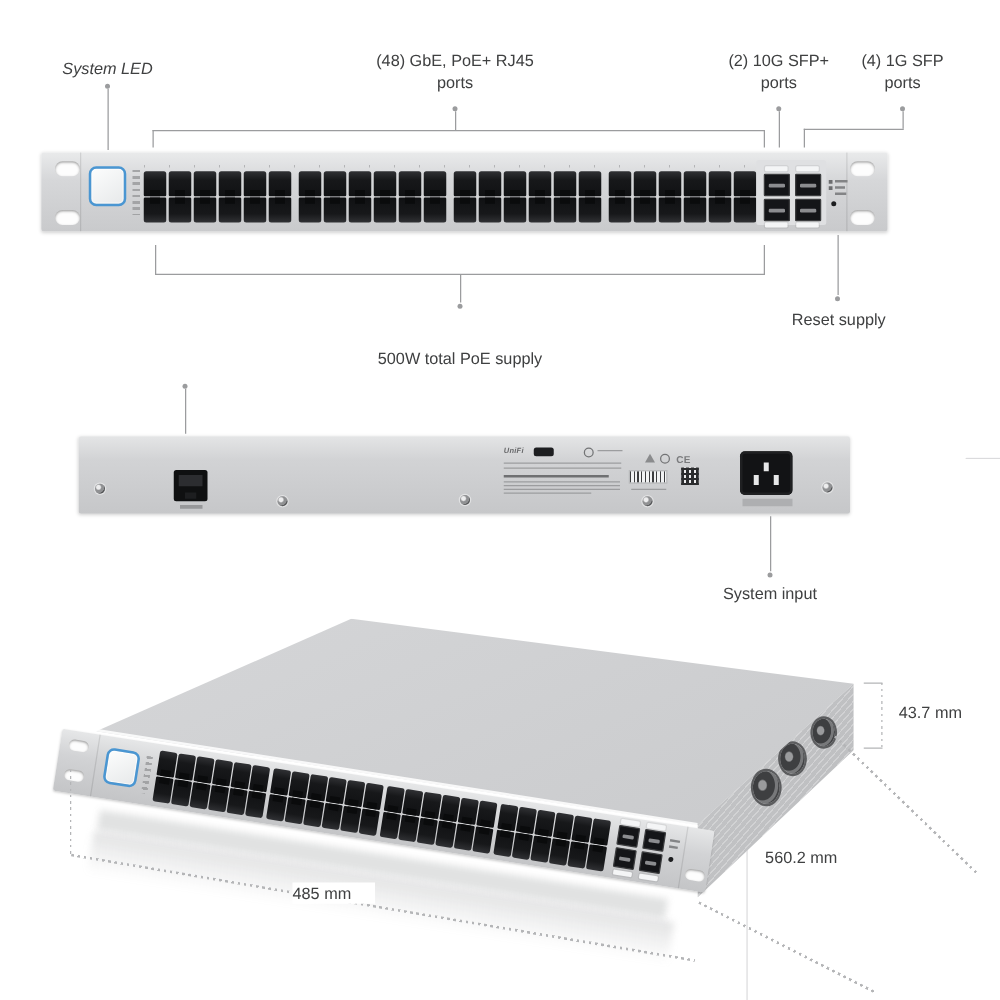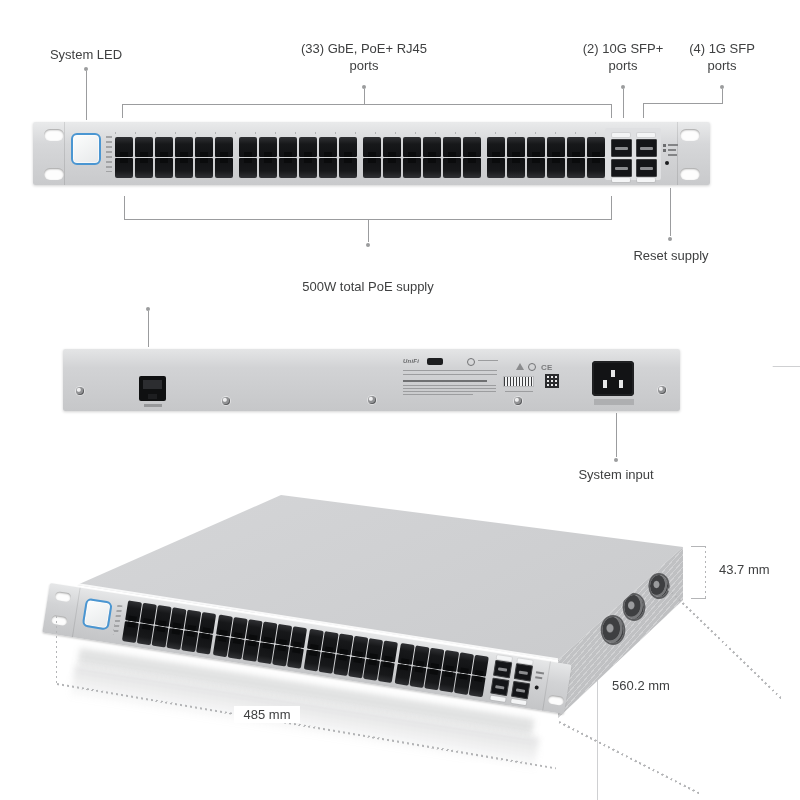--- a/index.html
+++ b/index.html
@@ -89,25 +89,25 @@
   .refl { position:absolute; transform:rotate(8.9deg); transform-origin:0 0; filter:blur(3px); }
 
   
   .dim { position:absolute; font-size:13px; color:var(--text); }
 </style>
 </head>
 <body>
 
 <div id="stage">
 
-  <div class="ann" style="left:30px; top:46px; width:112px;">System LED</div>
+  <div class="ann" style="left:30px; top:46px; width:112px;font-style:italic;">System LED</div>
   <div class="dot" style="left:84px; top:67px;"></div>
   <div class="vline" style="left:86px; top:71px; height:49px;"></div>
 
-  <div class="ann" style="left:300px; top:40px; width:128px;">(33) GbE, PoE+ RJ45 ports</div>
+  <div class="ann" style="left:300px; top:40px; width:128px;">(48) GbE, PoE+ RJ45 ports</div>
   <div class="dot" style="left:362px; top:85px;"></div>
   <div class="vline" style="left:364px; top:89px; height:15px;"></div>
   <div class="bracket-down" style="left:122px; top:104px; width:490px; height:14px;"></div>
 
   <div class="ann" style="left:571px; top:40px; width:104px;">(2) 10G SFP+ ports</div>
   <div class="dot" style="left:621px; top:85px;"></div>
   <div class="vline" style="left:623px; top:89px; height:29px;"></div>
 
   <div class="ann" style="left:680px; top:40px; width:84px;">(4) 1G SFP ports</div>
   <div class="dot" style="left:720px; top:85px;"></div>
@@ -385,15 +385,15 @@
   <div class="vdotline" style="left:705px; top:546px; height:53px;"></div>
   <div class="hline" style="left:691px; top:598px; width:15px; background:var(--dotted);"></div>
   <div class="dim" style="left:719px; top:562px;">43.7 mm</div>
 
   <div class="dotline" style="left:668px; top:588px; width:158px; transform:rotate(44deg);"></div>
   <div class="dotline" style="left:559px; top:721px; width:158px; transform:rotate(27deg);"></div>
   <div class="dim" style="left:596px; top:678px; width:90px; text-align:center;">560.2 mm</div>
 
   <div class="vdotline" style="left:56px; top:616px; height:68px;"></div>
   <div class="dotline" style="left:57px; top:683px; width:506px; transform:rotate(9.6deg);"></div>
-  <div class="dim" style="left:234px; top:706px; width:66px; text-align:center; background:#fff; padding:1px 0;">485 mm</div>
+  <div class="dim" style="left:234px; top:706px; width:66px; text-align:left; background:#fff; padding:1px 0;">485 mm</div>
 
 </div>
 
 </body></html>

